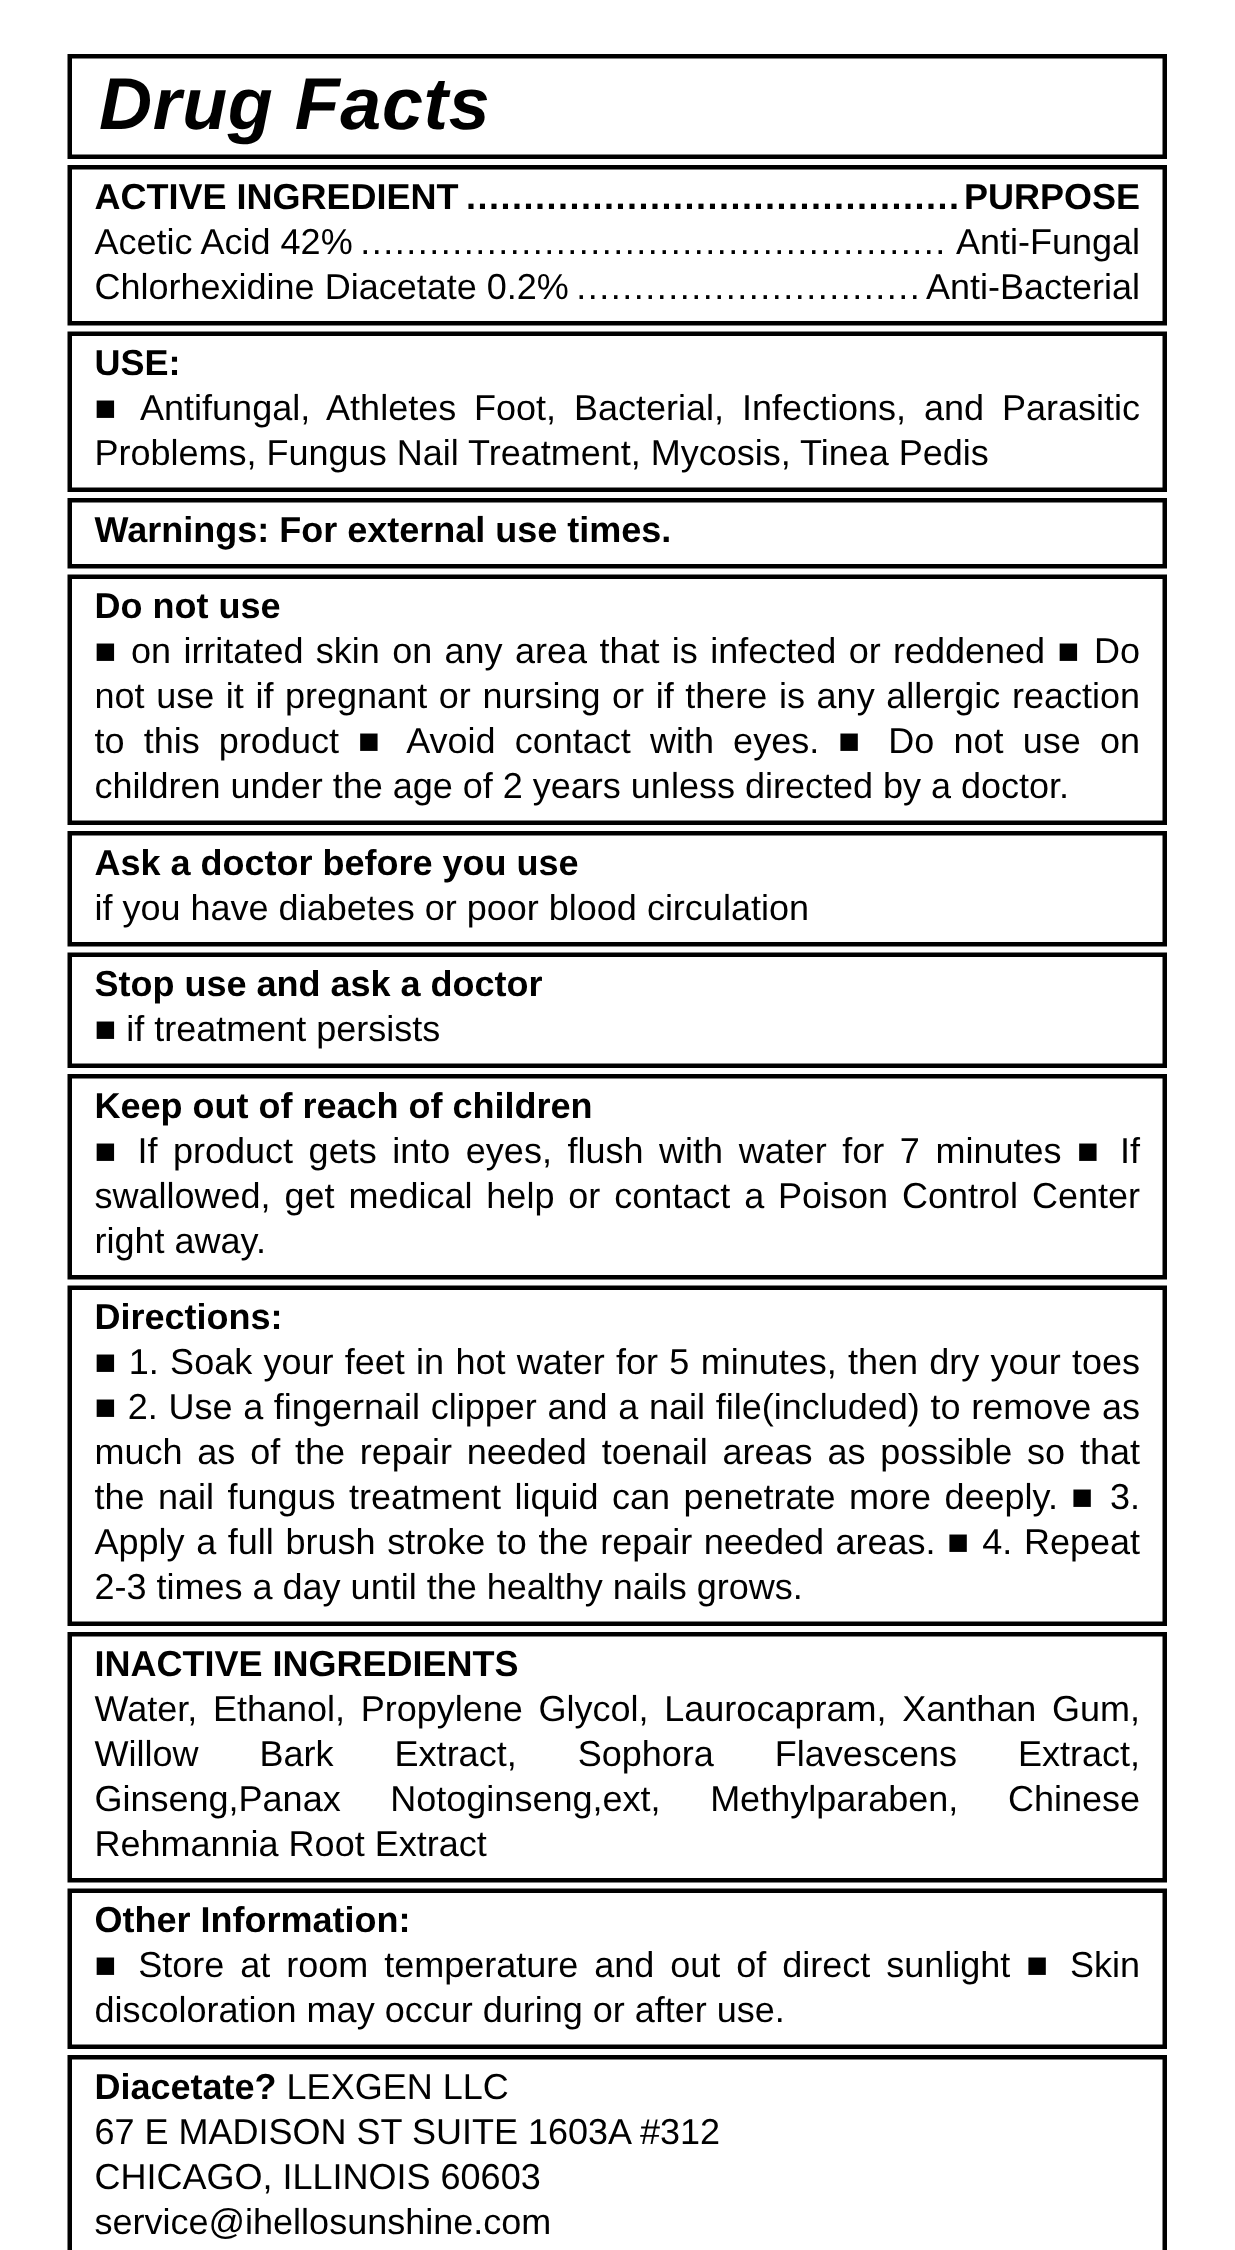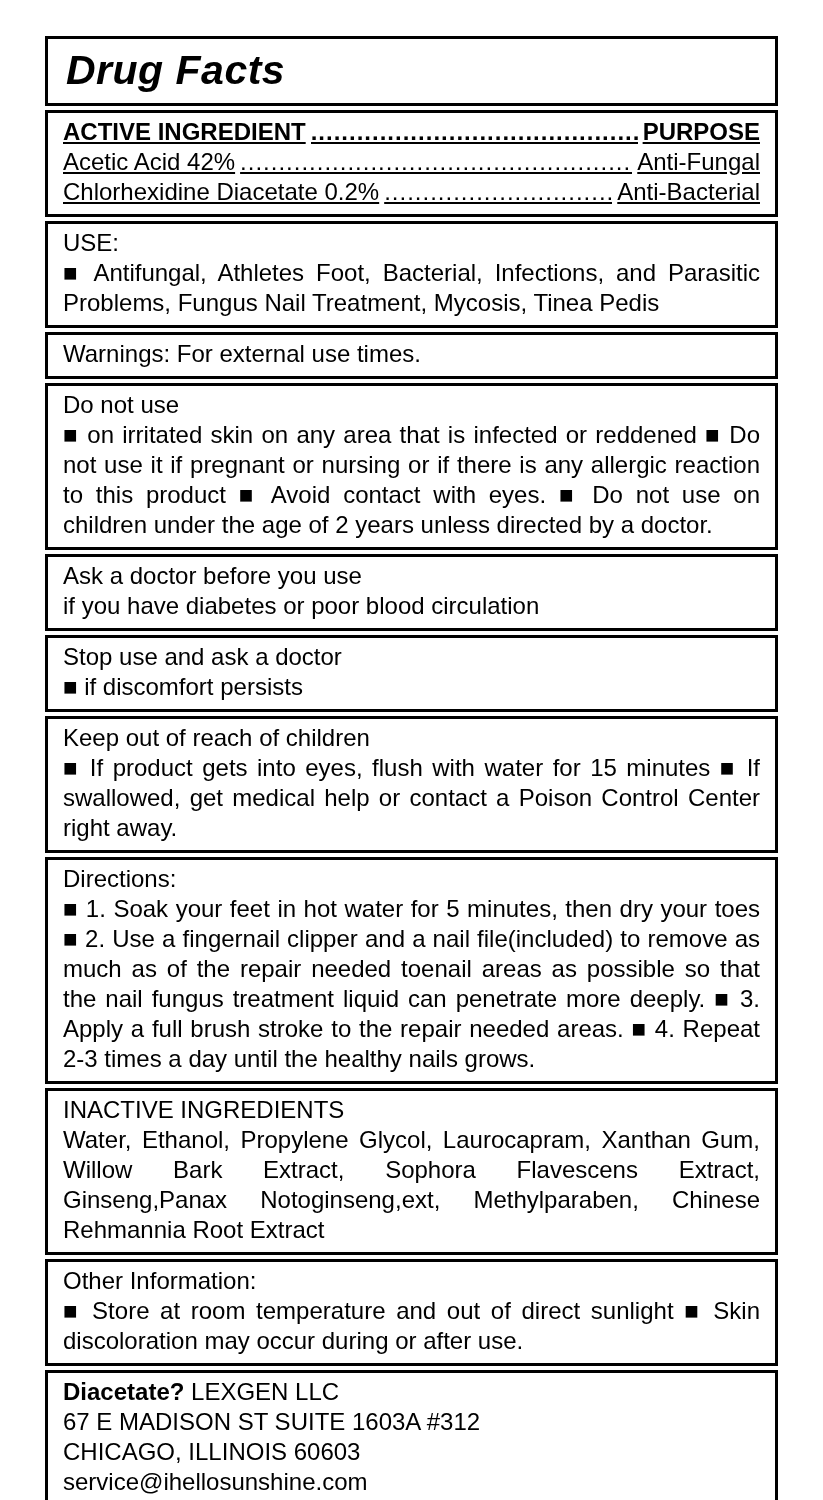--- a/index.html
+++ b/index.html
@@ -23,38 +23,37 @@
     background: #ffffff;
     padding: 4px 15px 7px 15px;
     margin-bottom: 4px;
     font-size: 24px;
     line-height: 30px;
   }
   .title-box {
     padding: 8px 15px 10px 18px;
   }
   .drug-facts-title {
-    font-size: 41px;
+    font-size: 49px;
     line-height: 46px;
     font-weight: bold;
     font-style: italic;
     letter-spacing: 0.5px;
   }
   .heading {
-    font-weight: normal;
+    font-weight: bold;
   }
   .body-text {
     text-align: justify;
     text-align-last: left;
   }
   .leader-row {
     display: flex;
     align-items: baseline;
     white-space: nowrap;
-    text-decoration: underline;
   }
   .leader-row .dotfill {
     flex: 1 1 auto;
     overflow: hidden;
     margin: 0 5px;
     letter-spacing: 1px;
   }
   .leader-row.header-row {
     font-weight: bold;
   }
@@ -106,26 +105,26 @@
     <div class="body-text">■ on irritated skin on any area that is infected or reddened ■ Do not use it if pregnant or nursing or if there is any allergic reaction to this product ■ Avoid contact with eyes. ■ Do not use on children under the age of 2 years unless directed by a doctor.</div>
   </div>
 
   <div class="box">
     <div class="heading">Ask a doctor before you use</div>
     <div class="body-text">if you have diabetes or poor blood circulation</div>
   </div>
 
   <div class="box">
     <div class="heading">Stop use and ask a doctor</div>
-    <div class="body-text">■ if discomfort persists</div>
+    <div class="body-text">■ if treatment persists</div>
   </div>
 
   <div class="box">
     <div class="heading">Keep out of reach of children</div>
-    <div class="body-text">■ If product gets into eyes, flush with water for 15 minutes ■ If swallowed, get medical help or contact a Poison Control Center right away.</div>
+    <div class="body-text">■ If product gets into eyes, flush with water for 7 minutes ■ If swallowed, get medical help or contact a Poison Control Center right away.</div>
   </div>
 
   <div class="box">
     <div class="heading">Directions:</div>
     <div class="body-text">■ 1. Soak your feet in hot water for 5 minutes, then dry your toes ■ 2. Use a fingernail clipper and a nail file(included) to remove as much as of the repair needed toenail areas as possible so that the nail fungus treatment liquid can penetrate more deeply. ■ 3. Apply a full brush stroke to the repair needed areas. ■ 4. Repeat 2-3 times a day until the healthy nails grows.</div>
   </div>
 
   <div class="box">
     <div class="heading">INACTIVE INGREDIENTS</div>
     <div class="body-text">Water, Ethanol, Propylene Glycol, Laurocapram, Xanthan Gum, Willow Bark Extract, Sophora Flavescens Extract, Ginseng,Panax Notoginseng,ext, Methylparaben, Chinese Rehmannia Root Extract</div>

